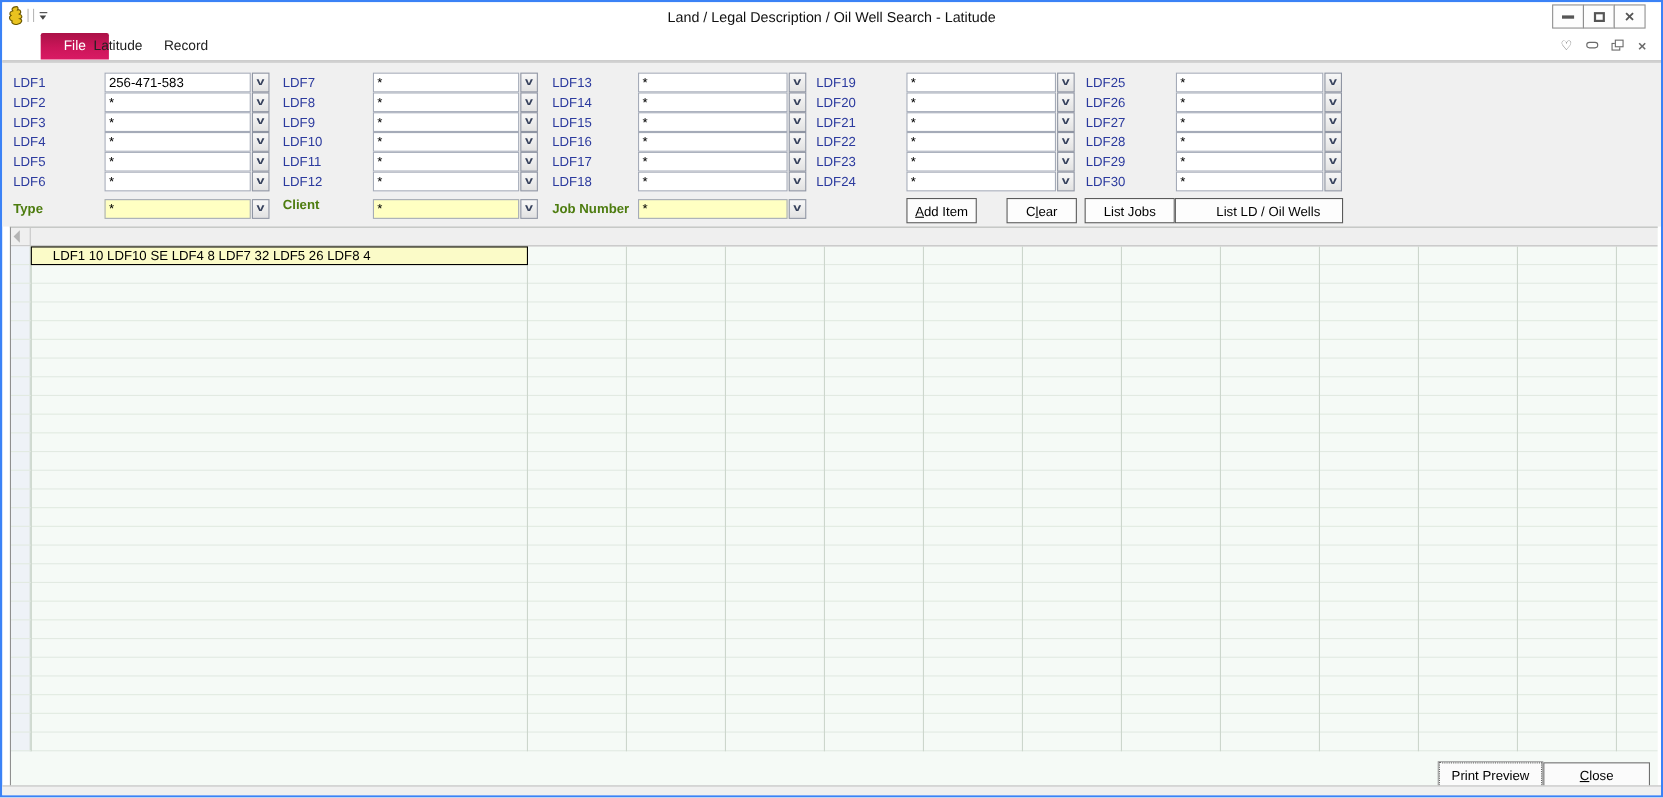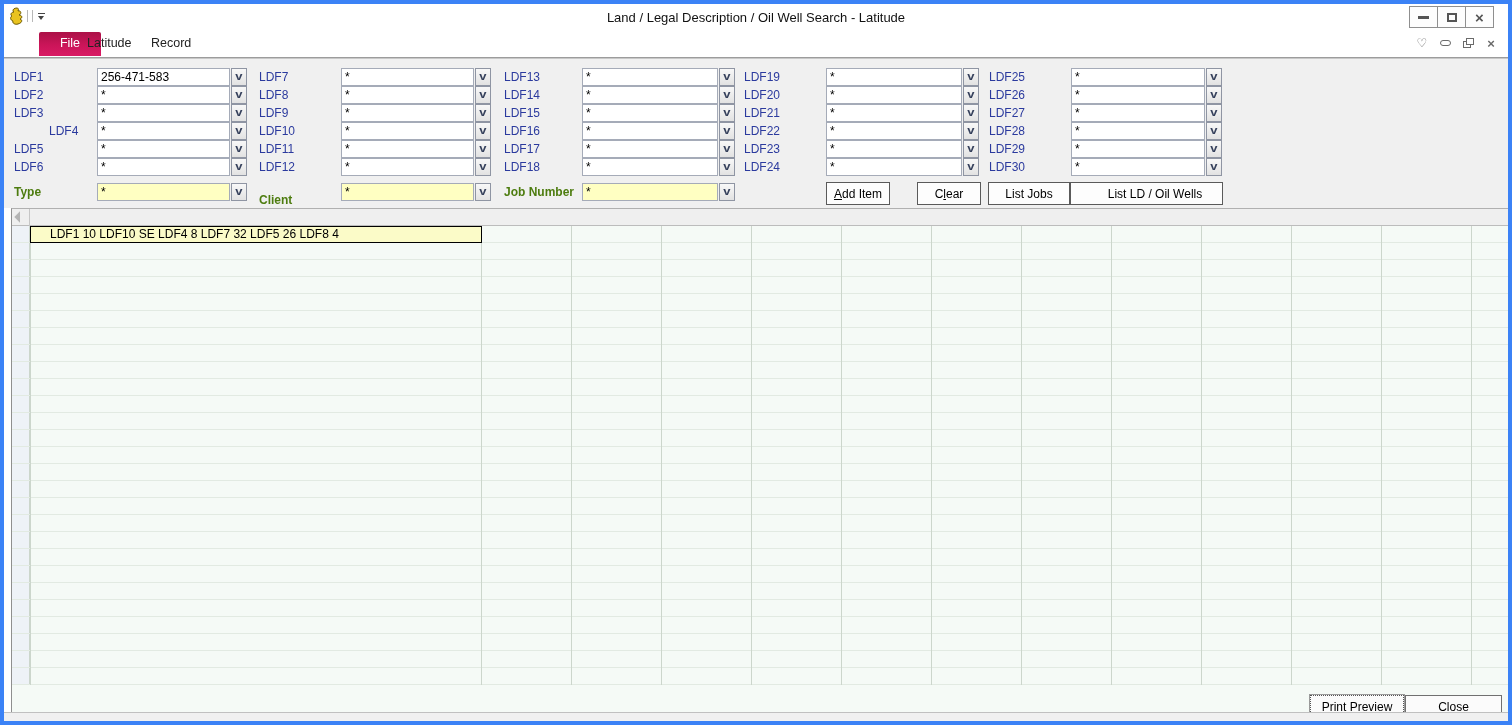--- a/index.html
+++ b/index.html
@@ -1,19 +1,19 @@
 <!DOCTYPE html>
 <html><head>
 <meta charset="utf-8">
 <style>
   * { margin:0; padding:0; box-sizing:border-box; }
   html,body { width:1512px; height:725px; background:#e8e8e8; font-family:"Liberation Sans", sans-serif; }
   #window {
     position:relative; width:1512px; height:725px; background:#ffffff;
-    border:4px solid #3b82f6; overflow:hidden; font-size:12px; color:#1a1a1a;
+    border:2px solid #3b82f6; overflow:hidden; font-size:12px; color:#1a1a1a;
   }
 
   
   .titlebar { position:absolute; left:0; top:0; width:100%; height:26px; background:#ffffff; }
   .app-logo { position:absolute; left:5px; top:3px; width:16px; height:18px; }
   .qat-sep { position:absolute; top:6px; width:1px; height:12px; background:#b8b8b8; }
   .qat-arrow { position:absolute; left:33px; top:9px; width:10px; height:10px; }
   .qat-arrow .bar { position:absolute; left:1px; top:0; width:7px; height:1px; background:#444; }
   .qat-arrow .tri { position:absolute; left:1px; top:3px; width:0; height:0;
     border-left:3.5px solid transparent; border-right:3.5px solid transparent; border-top:4px solid #444; }
@@ -142,21 +142,21 @@
           <span class="chev">v</span>
         </div>
       </div>
       <div class="fld-label" style="left: 10px; top: 46px;">LDF3</div>
       <div class="combo" style="left: 93px; top: 45px; width: 150px;">
         <div class="box">*</div>
         <div class="dbtn">
           <span class="chev">v</span>
         </div>
       </div>
-      <div class="fld-label" style="left: 10px; top: 64px; margin-left: 35px;">LDF4</div>
+      <div class="fld-label" style="left: 10px; top: 64px;">LDF4</div>
       <div class="combo" style="left: 93px; top: 63px; width: 150px;">
         <div class="box">*</div>
         <div class="dbtn">
           <span class="chev">v</span>
         </div>
       </div>
       <div class="fld-label" style="left: 10px; top: 82px;">LDF5</div>
       <div class="combo" style="left: 93px; top: 81px; width: 150px;">
         <div class="box">*</div>
         <div class="dbtn">
@@ -338,21 +338,21 @@
           <span class="chev">v</span>
         </div>
       </div>
       <div class="fld-label bold" style="left: 10px; top: 125px;">Type</div>
       <div class="combo yellow" style="left: 93px; top: 124px; width: 150px;">
         <div class="box">*</div>
         <div class="dbtn">
           <span class="chev">v</span>
         </div>
       </div>
-      <div class="fld-label bold" style="left: 255px; top: 133px;">Client</div>
+      <div class="fld-label bold" style="left: 255px; top: 121px;">Client</div>
       <div class="combo yellow" style="left: 337px; top: 124px; width: 150px;">
         <div class="box">*</div>
         <div class="dbtn">
           <span class="chev">v</span>
         </div>
       </div>
       <div class="fld-label bold" style="left: 500px; top: 125px;">Job Number</div>
       <div class="combo yellow" style="left: 578px; top: 124px; width: 153px;">
         <div class="box">*</div>
         <div class="dbtn">

